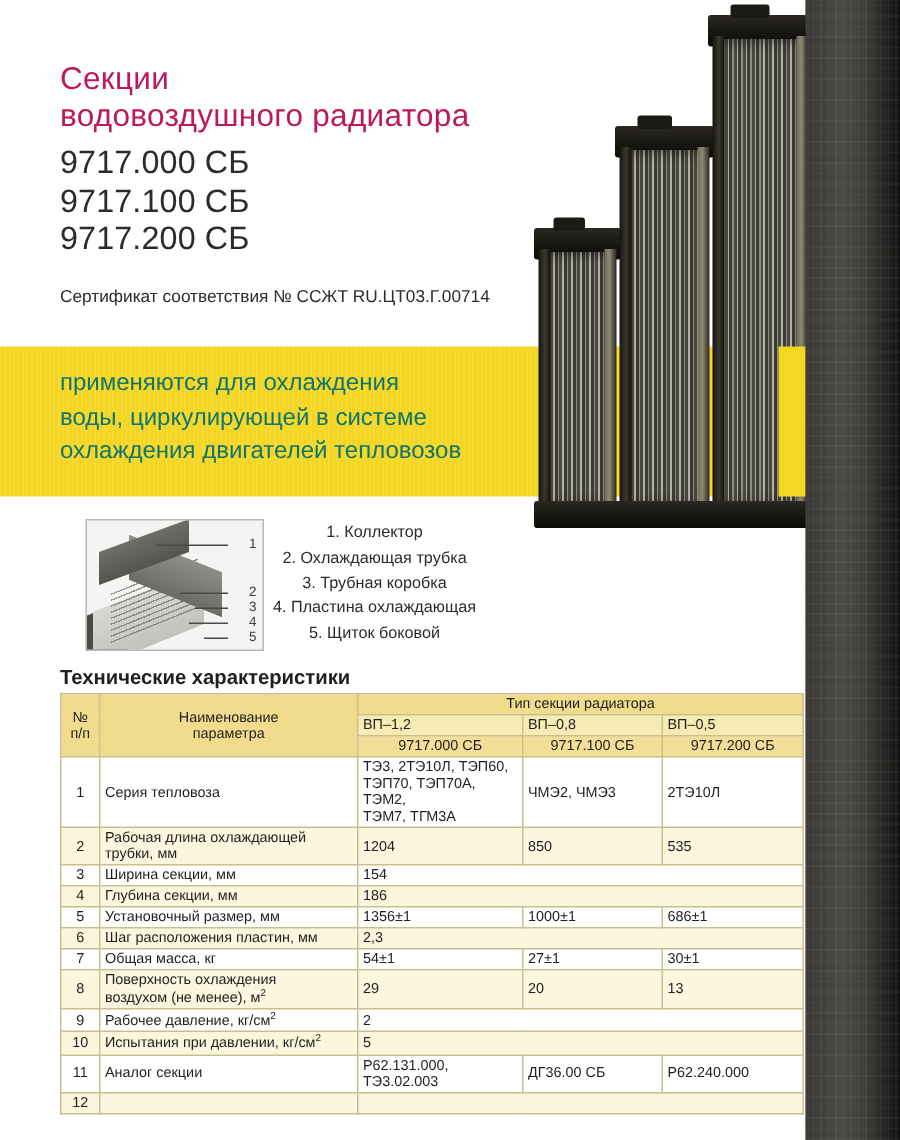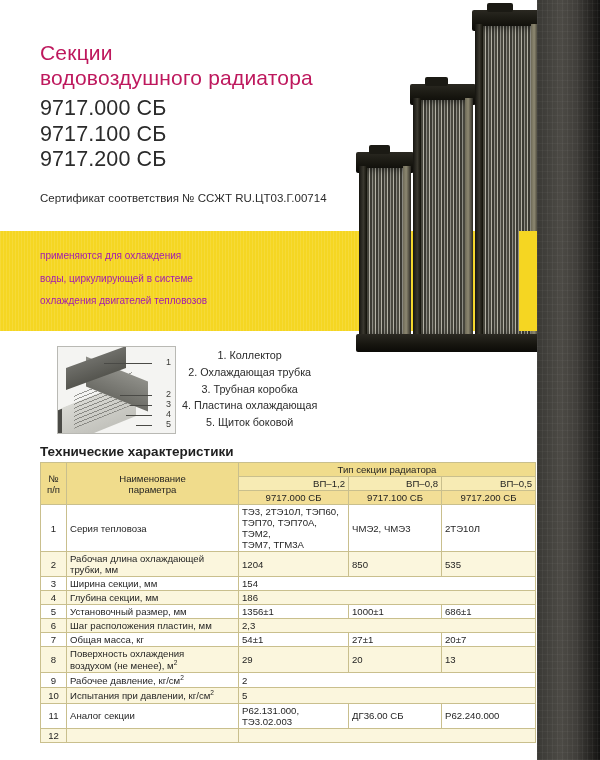--- a/index.html
+++ b/index.html
@@ -89,22 +89,22 @@
     height: 100px;
     background: #f5d622;
     background-image: repeating-linear-gradient(90deg, rgba(255,255,255,0.10) 0px, rgba(255,255,255,0.10) 1px, rgba(0,0,0,0) 1px, rgba(0,0,0,0) 3px);
     z-index: 1;
   }
   .banner-text {
     position: absolute;
     left: 40px;
     top: 245px;
     z-index: 3;
-    color: #a21caf;
-    font-size: 10px;
+    color: #0f766e;
+    font-size: 16px;
     line-height: 22.5px;
     white-space: nowrap;
   }
 
   
   .photo {
     position: absolute;
     left: 358px;
     top: 0px;
     width: 182px;
@@ -253,21 +253,21 @@
     z-index: 3;
     table-layout: fixed;
   }
   table.spec td, table.spec th {
     border: 1px solid #c9bf8d;
     padding: 1px 3px;
     vertical-align: middle;
     font-weight: normal;
   }
   .h1 { background: #f0dc8c; font-weight: bold; text-align: center; }
-  .h2 { background: #f7ebb4; font-weight: bold; text-align: right; }
+  .h2 { background: #f7ebb4; font-weight: bold; text-align: left; }
   .h3 { background: #f2de96; font-weight: bold; text-align: center; }
   td.num { text-align: center; font-weight: bold; width: 26px; }
   td.nameCell { font-weight: bold; padding-left: 6px; }
   td.val { text-align: left; }
   tr.alt td { background: #fbf6dd; }
   tr.plain td { background: #ffffff; }
   sup { font-size: 6.6px; vertical-align: super; }
   .ital { }
 </style>
 </head>
@@ -417,21 +417,21 @@
       <tr class="alt">
         <td class="num">6</td>
         <td class="nameCell">Шаг расположения пластин, <span class="ital">мм</span></td>
         <td class="val" colspan="3">2,3</td>
       </tr>
       <tr class="plain">
         <td class="num">7</td>
         <td class="nameCell">Общая масса, <span class="ital">кг</span></td>
         <td class="val">54±1</td>
         <td class="val">27±1</td>
-        <td class="val">20±7</td>
+        <td class="val">30±1</td>
       </tr>
       <tr class="alt">
         <td class="num">8</td>
         <td class="nameCell">Поверхность охлаждения<br>воздухом (не менее), <span class="ital">м</span><sup>2</sup></td>
         <td class="val">29</td>
         <td class="val">20</td>
         <td class="val">13</td>
       </tr>
       <tr class="plain">
         <td class="num">9</td>

